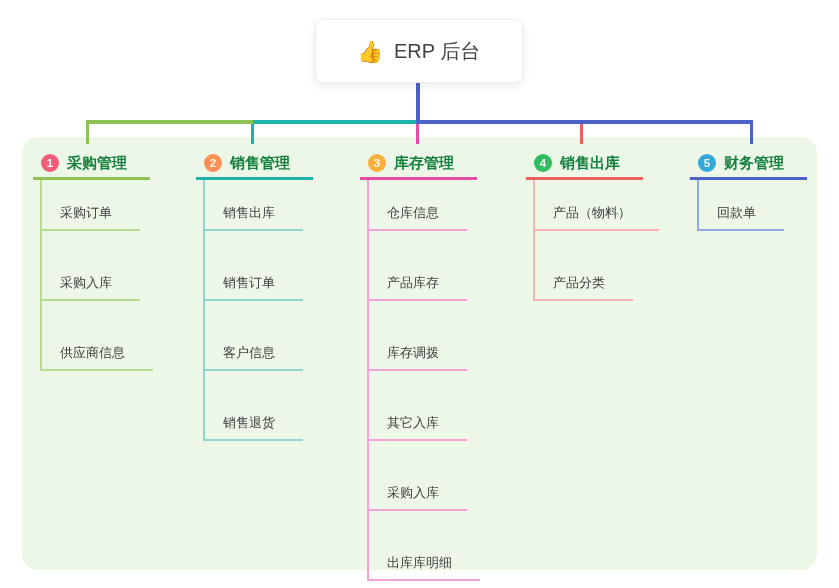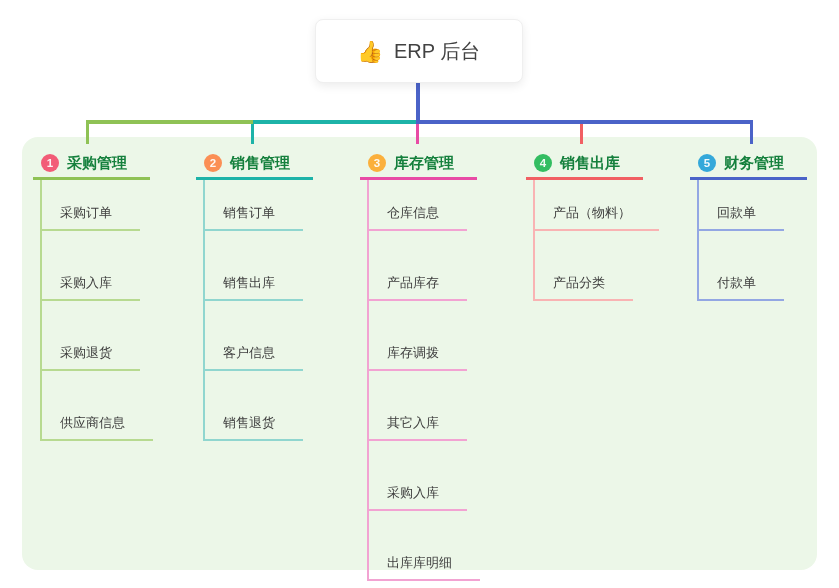--- a/index.html
+++ b/index.html
@@ -124,39 +124,36 @@
       <span class="branch-label">采购管理</span>
     </div>
     <div class="children">
       <div class="child">
           <span class="child-label">采购订单</span>
         </div>
       <div class="child">
           <span class="child-label">采购入库</span>
         </div>
       <div class="child">
-          <span class="child-label">采购退货</span>
-        </div>
-      <div class="child">
           <span class="child-label">供应商信息</span>
         </div>
     </div>
   </div>
 
   <div class="branch branch-2" style="--c: #1db3a8; --cl: #90d6cf; --bg: #fb8f55;">
     <div class="branch-header">
       <span class="badge">2</span>
       <span class="branch-label">销售管理</span>
     </div>
     <div class="children">
       <div class="child">
+          <span class="child-label">销售出库</span>
+        </div>
+      <div class="child">
           <span class="child-label">销售订单</span>
-        </div>
-      <div class="child">
-          <span class="child-label">销售出库</span>
         </div>
       <div class="child">
           <span class="child-label">客户信息</span>
         </div>
       <div class="child">
           <span class="child-label">销售退货</span>
         </div>
     </div>
   </div>
 
@@ -204,19 +201,16 @@
 
   <div class="branch branch-5" style="--c: #4b63c8; --cl: #93a7e3; --bg: #34a8da;">
     <div class="branch-header">
       <span class="badge">5</span>
       <span class="branch-label">财务管理</span>
     </div>
     <div class="children">
       <div class="child">
           <span class="child-label">回款单</span>
         </div>
-      <div class="child">
-          <span class="child-label">付款单</span>
-        </div>
     </div>
   </div>
 
 </div>
 
 </body></html>

